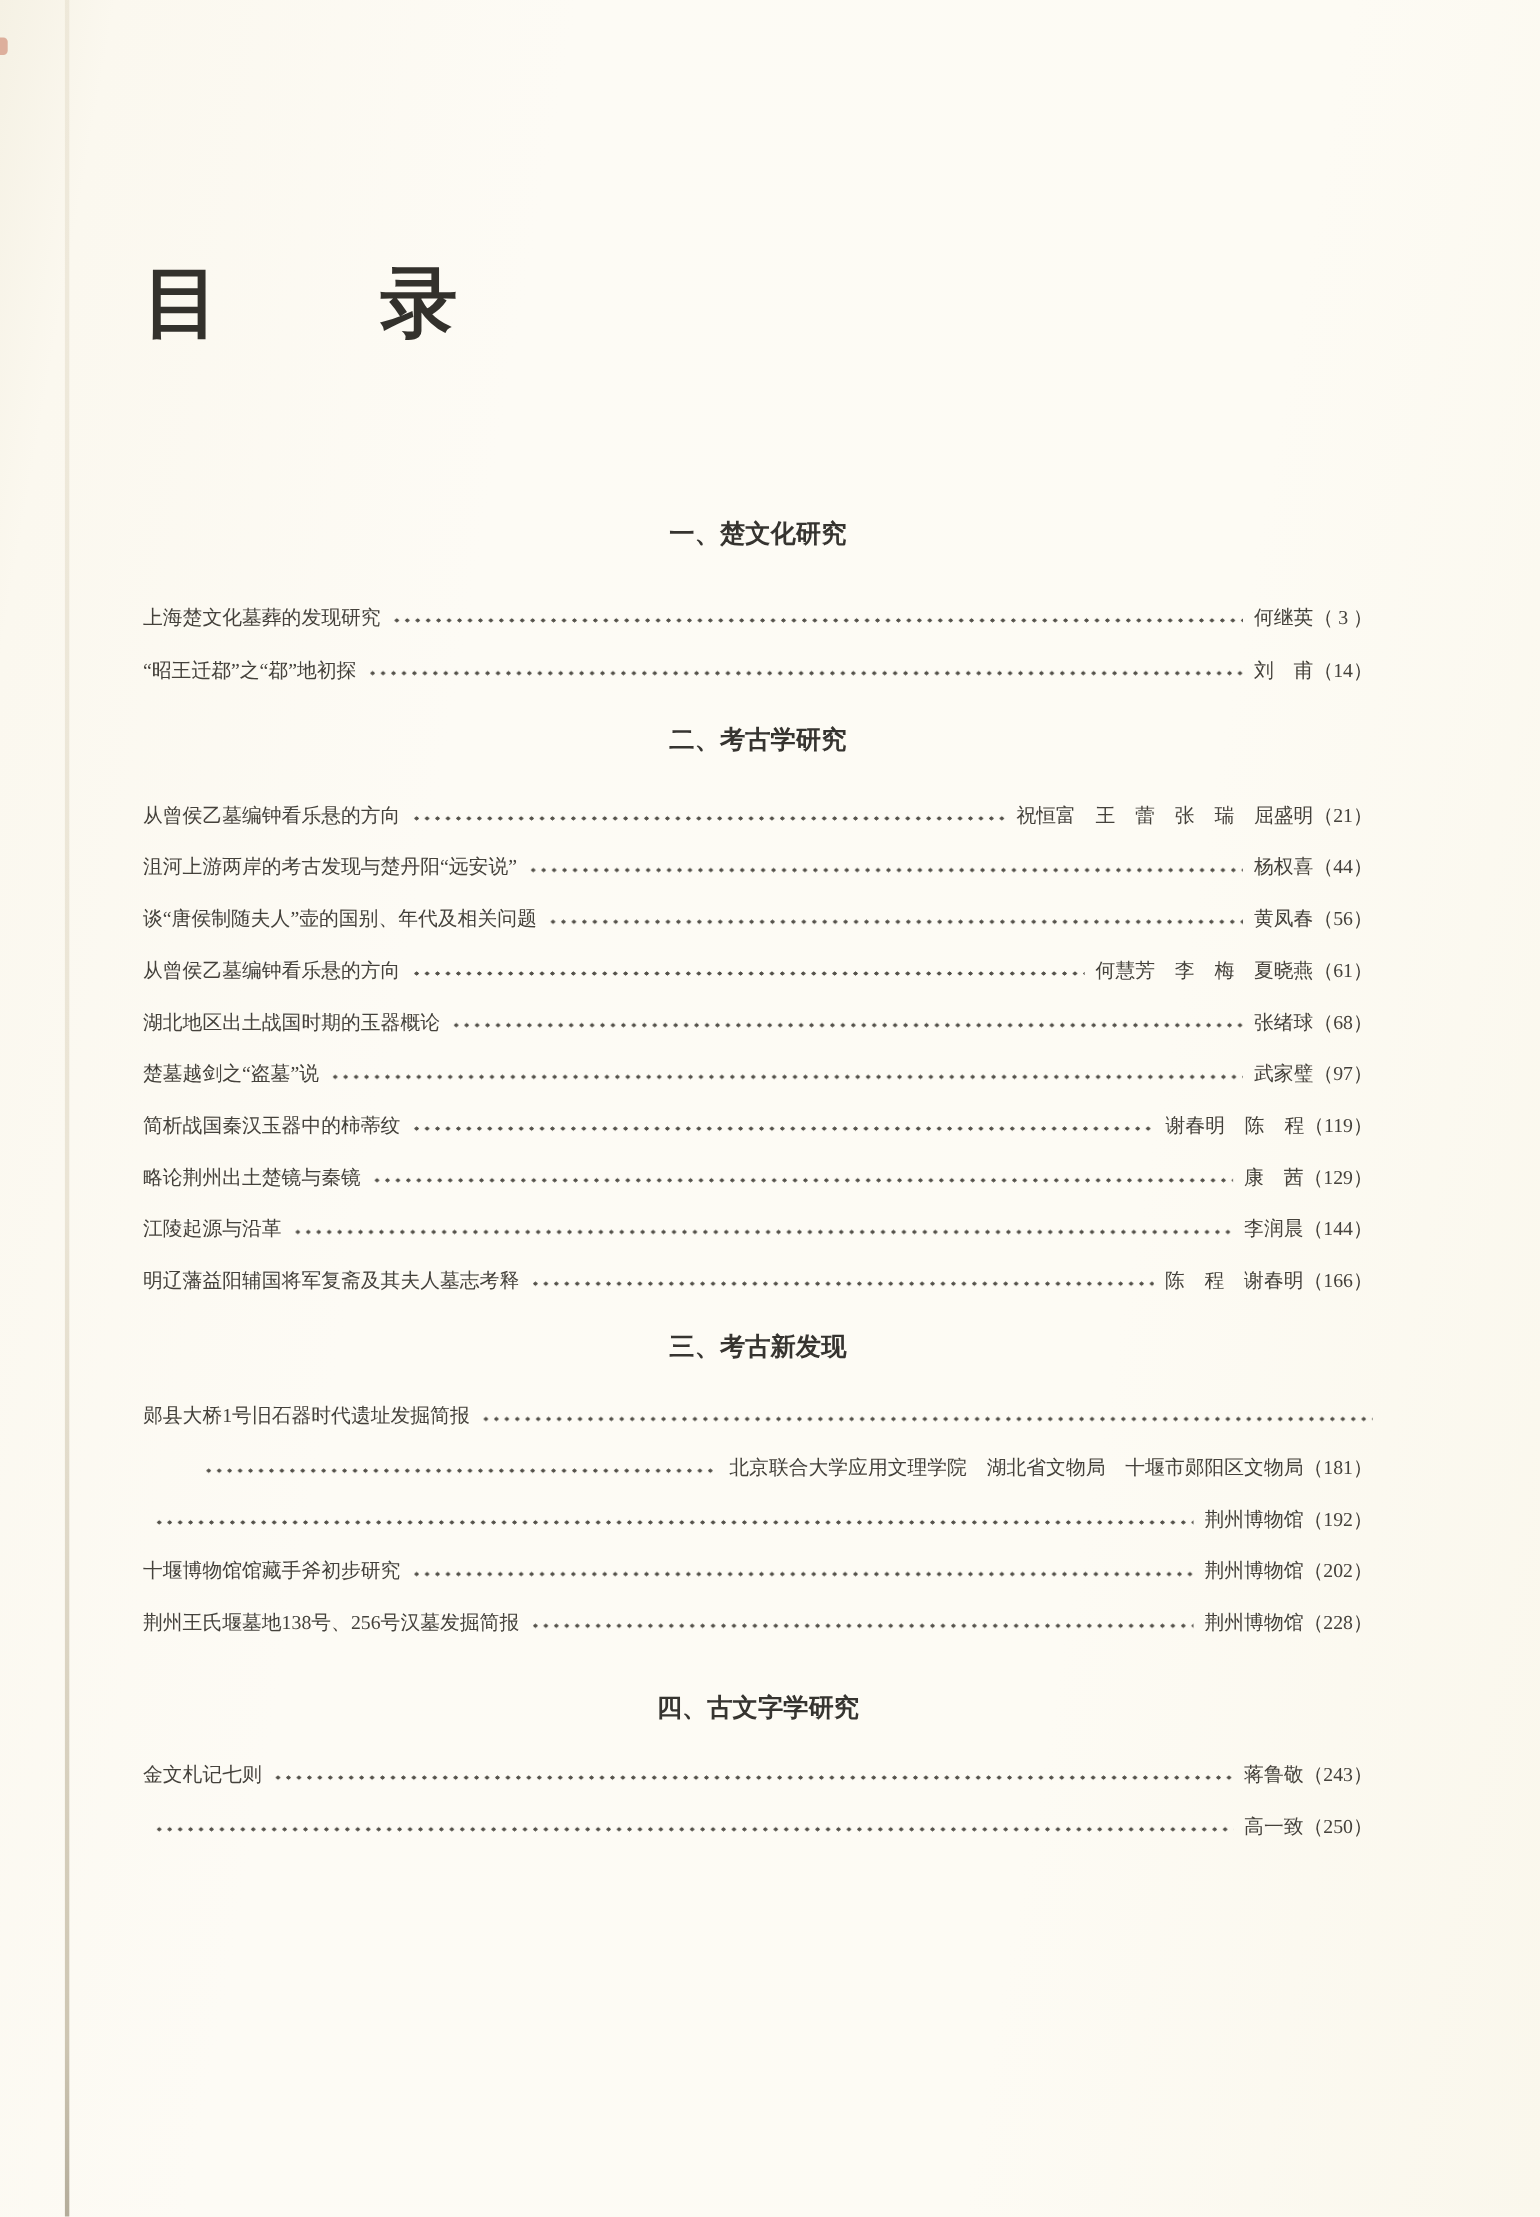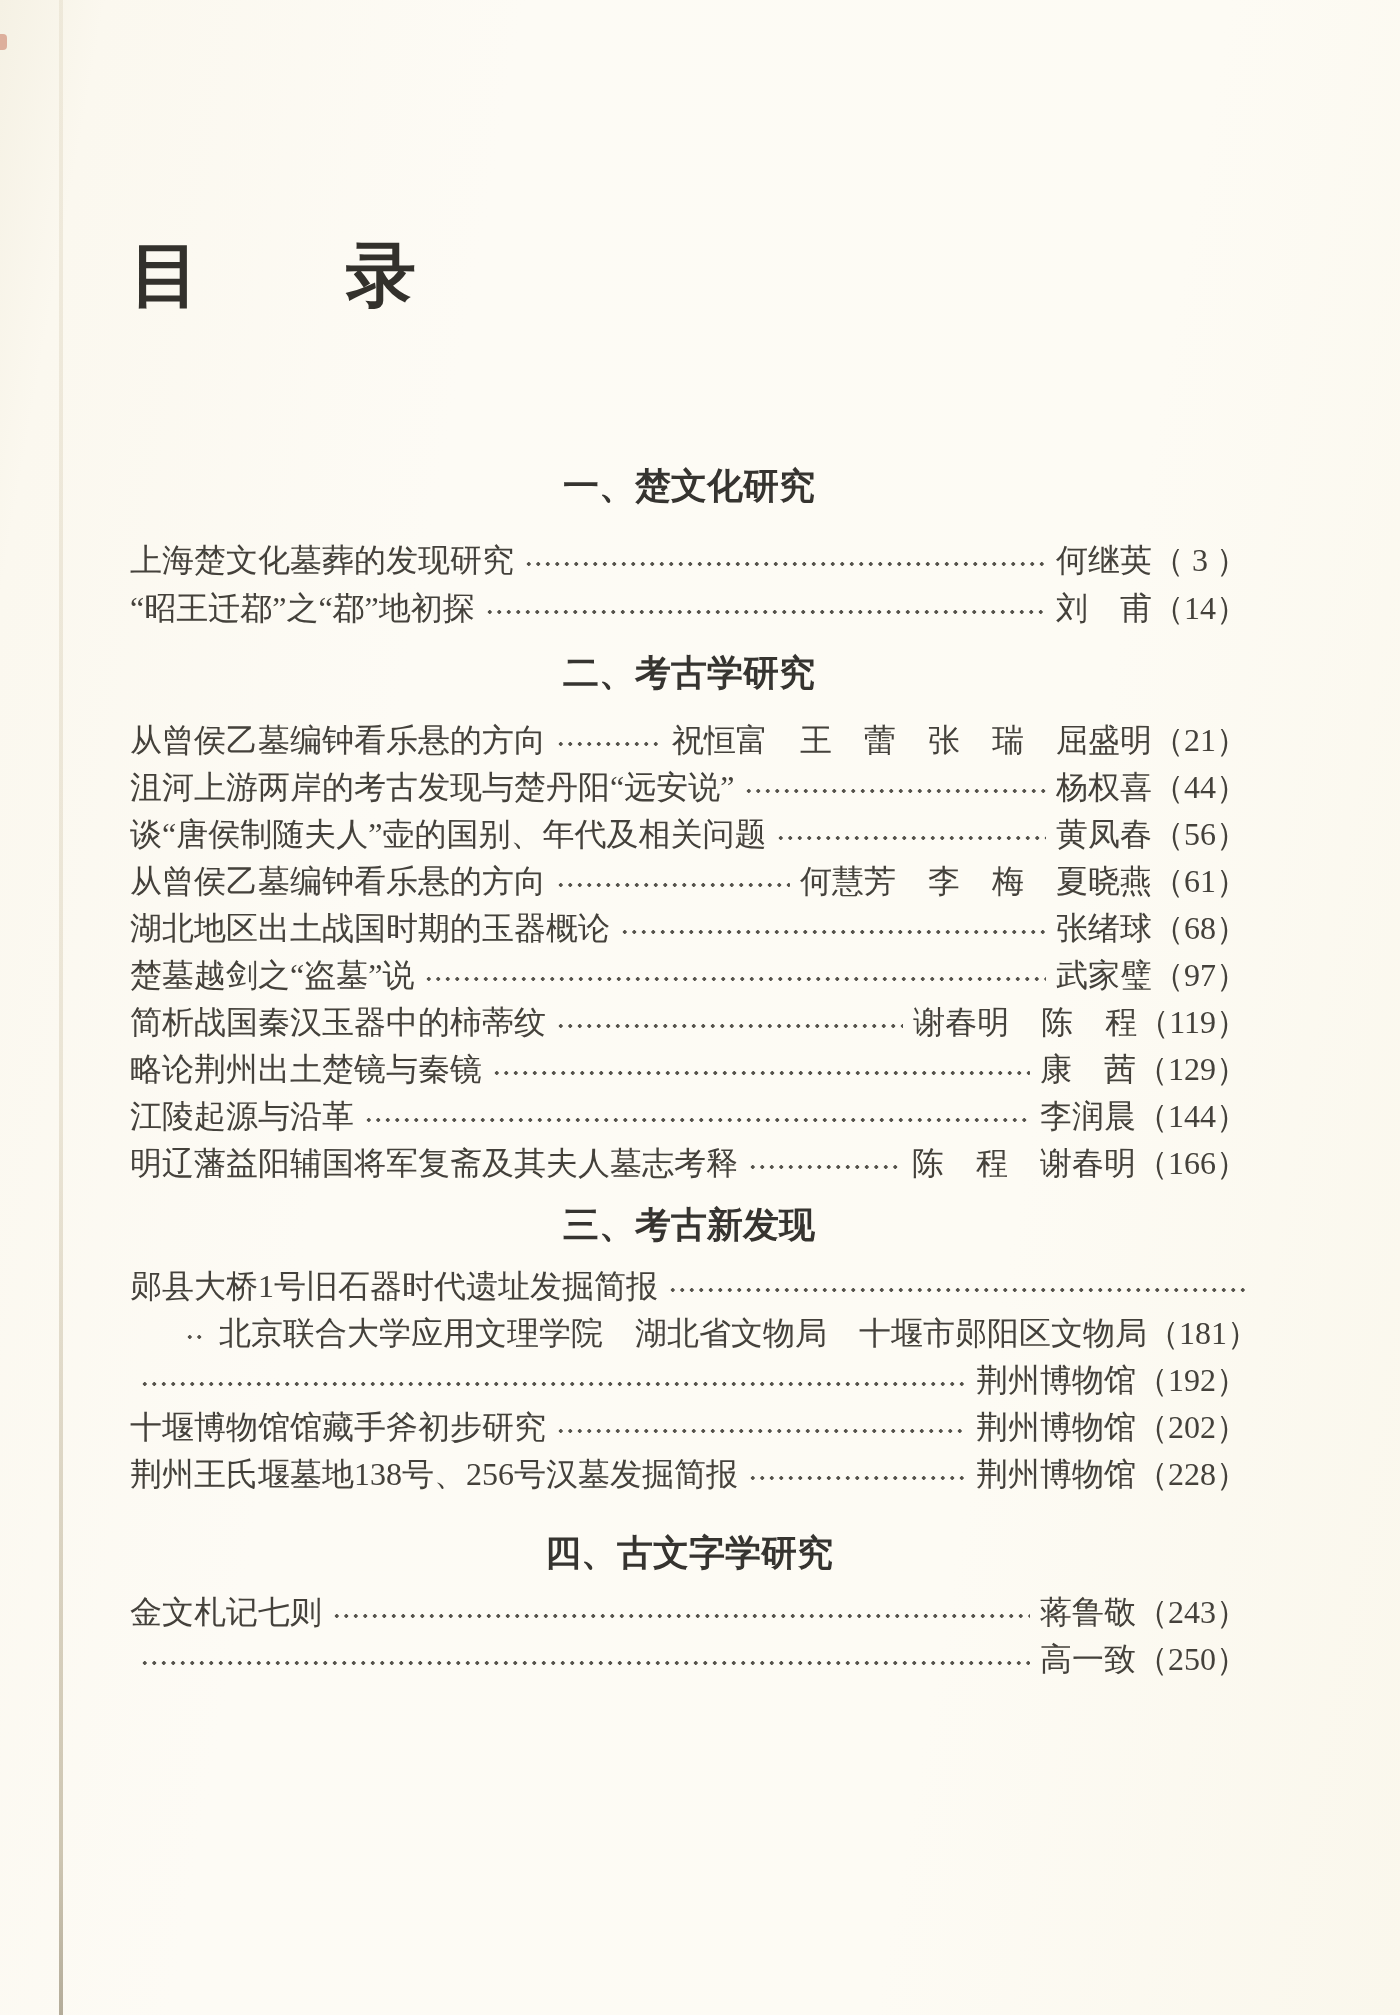--- a/index.html
+++ b/index.html
@@ -37,40 +37,40 @@
     font-weight: 700;
     font-size: 70px;
     line-height: 54px;
     text-align: left;
     color: #33312c;
     letter-spacing: 2px;
   }
   h2.section-heading {
     font-family: "Liberation Sans", sans-serif;
     font-weight: 700;
-    font-size: 36px;
+    font-size: 23px;
     line-height: 31px;
     text-align: center;
     color: #363430;
     margin: 0;
   }
   h2.s1 { margin-top: 168px; }
   h2.s2 { margin-top: 24px; }
   h2.s3 { margin-top: 22px; }
   h2.s4 { margin-top: 39px; }
   .entries { margin: 0; }
   .entries.s1 { margin-top: 36px; }
   .entries.s2 { margin-top: 29px; }
   .entries.s3 { margin-top: 23px; }
   .entries.s4 { margin-top: 21px; }
   .entry {
     display: flex;
     align-items: center;
     height: 47px;
-    font-size: 32px;
+    font-size: 18px;
     color: #44413b;
     white-space: nowrap;
   }
   .entries.s1 .entry { height: 48px; }
   .entry-title { flex: none; }
   .leader {
     flex: 1 1 auto;
     height: 10px;
     margin: 6px 10px 0 10px;
     background-image: radial-gradient(circle, #55524b 1.7px, rgba(0,0,0,0) 2px);

